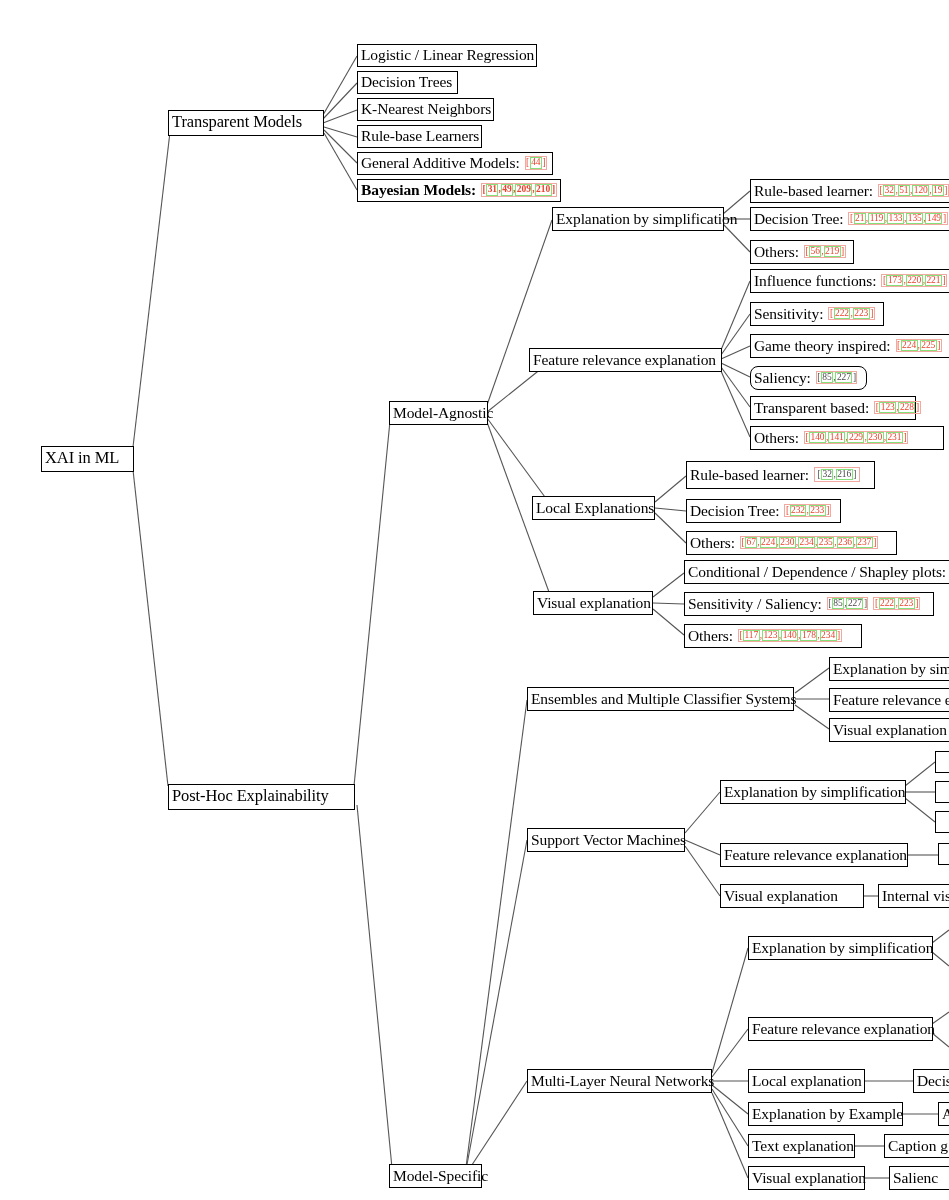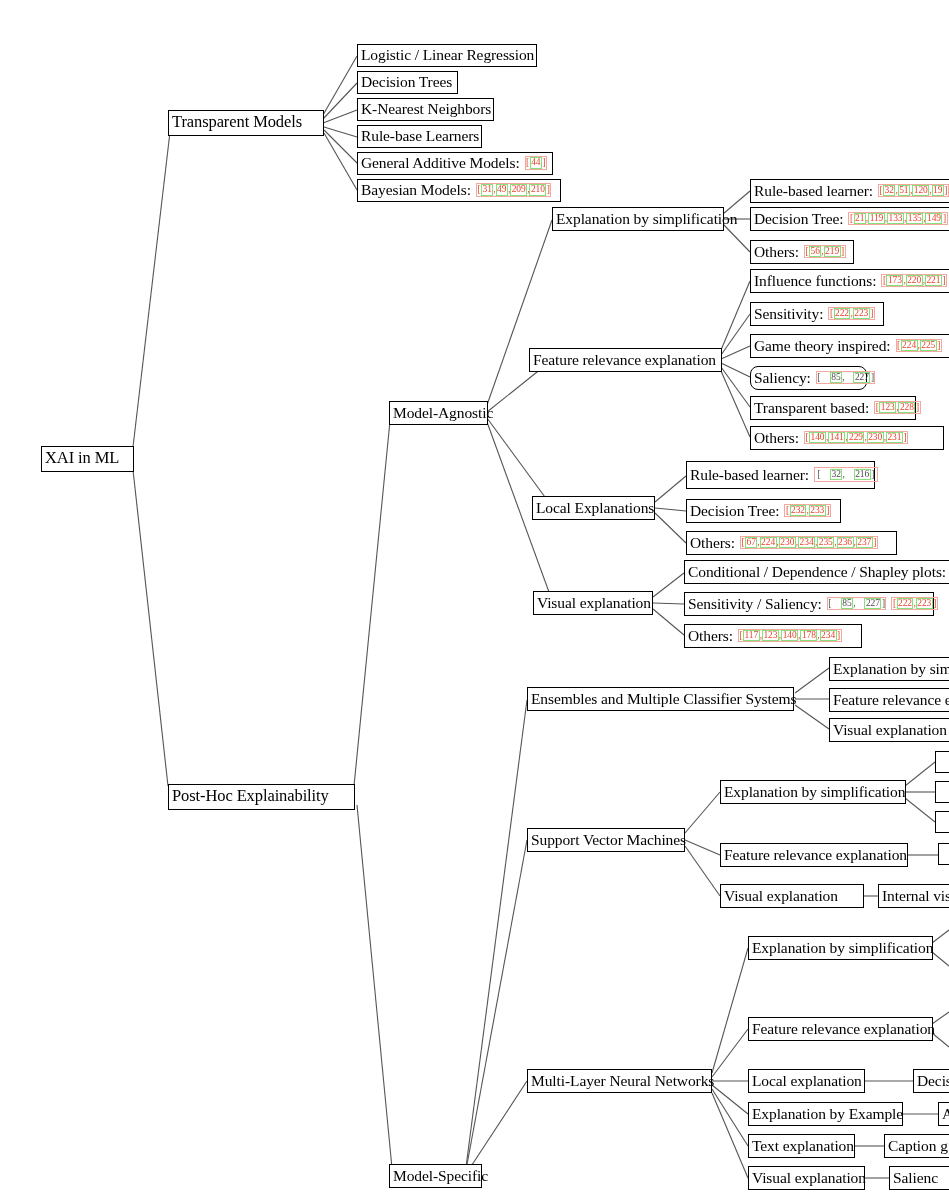--- a/index.html
+++ b/index.html
@@ -53,21 +53,21 @@
     padding: 0px 0px;
     vertical-align: middle;
   }
   .cites .num {
     display: inline-block;
     border: 1px solid #86e07a;
     color: #e8432c;
     padding: 0 0.5px;
     margin: 0;
   }
-  .cites .num.gray { color: #4a4a4a; margin-left: 9px; }
+  .cites .num.gray { color: #4a4a4a; }
   .cites .brk {
     display: inline-block;
     color: #e8432c;
     padding: 0 0.5px;
   }
   .cites .brk.gray { color: #4a4a4a; }
   .cites .sep {
     display: inline-block;
     color: #e8432c;
     padding: 0;
@@ -179,21 +179,21 @@
   <div class="node" style="left:357px; top:98px; width:137px; height:23px;">
     <span class="lbl">K-Nearest Neighbors</span>
   </div>
   <div class="node" style="left:357px; top:125px; width:125px; height:23px;">
     <span class="lbl">Rule-base Learners</span>
   </div>
   <div class="node" style="left:357px; top:152px; width:196px; height:23px;">
     <span class="lbl">General Additive Models:</span>
     <span class="cites"><span class="cgroup"><span class="brk">[</span><span class="num">44</span><span class="brk">]</span></span></span>
   </div>
-  <div class="node" style="left:357px; top:179px; width:204px; height:23px;">
+  <div class="node" style="left:357px; top:179px; width:204px; height:23px;font-weight:bold;">
     <span class="lbl">Bayesian Models:</span>
     <span class="cites"><span class="cgroup"><span class="brk">[</span><span class="num">31</span><span class="sep">,</span><span class="num">49</span><span class="sep">,</span><span class="num">209</span><span class="sep">,</span><span class="num">210</span><span class="brk">]</span></span></span>
   </div>
 
   <div class="node" style="left:389px; top:401px; width:99px; height:24px;">
     <span class="lbl">Model-Agnostic</span>
   </div>
   <div class="node" style="left:389px; top:1164px; width:93px; height:24px;">
     <span class="lbl">Model-Specific</span>
   </div>

